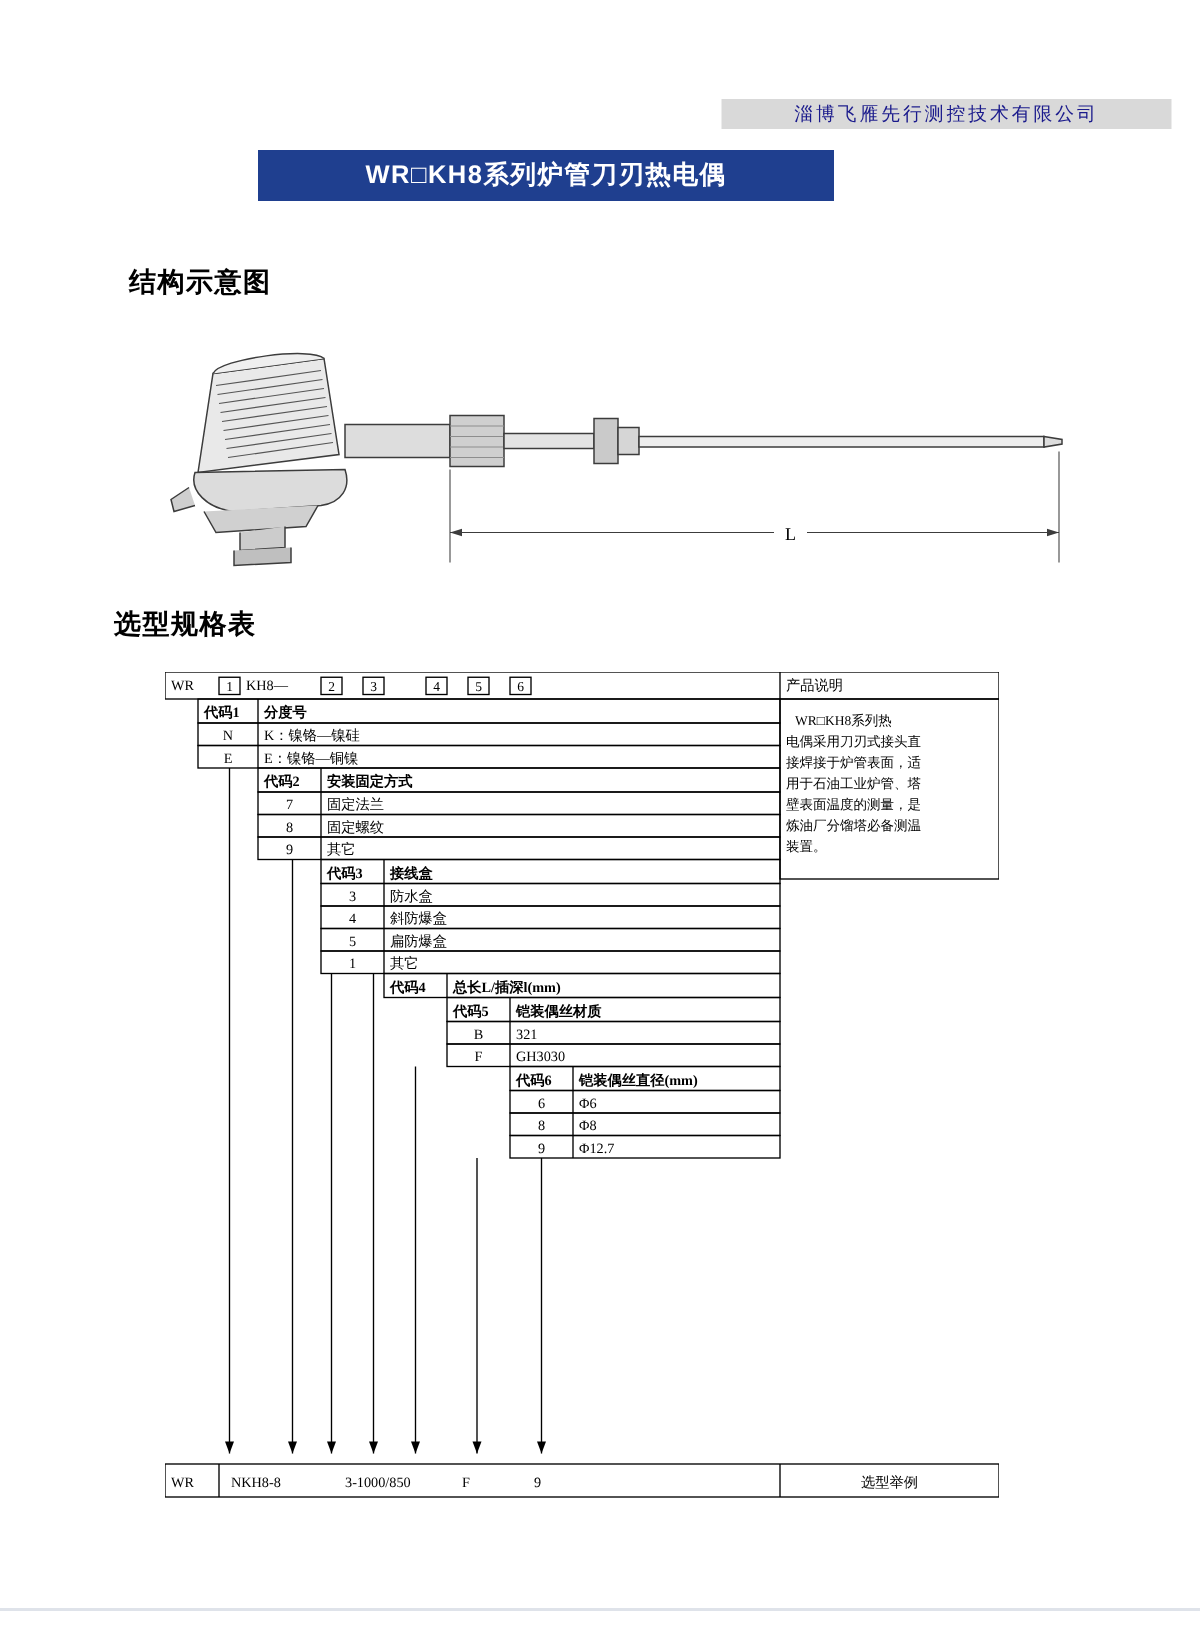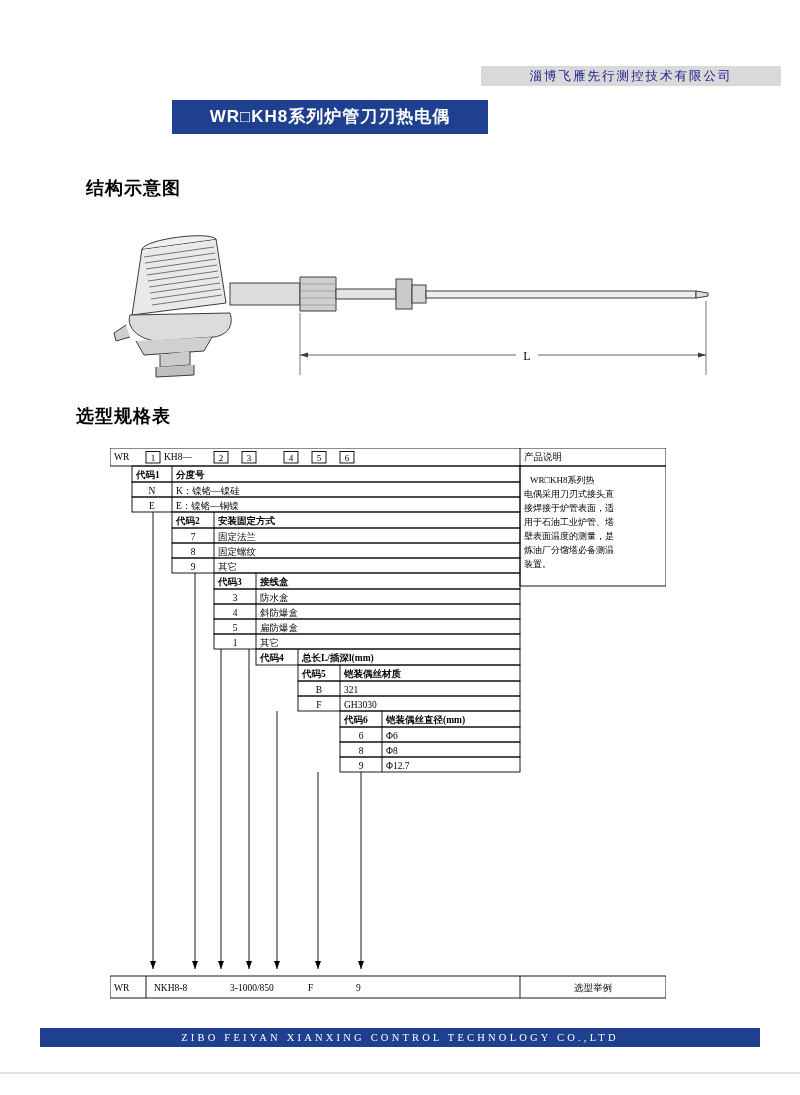--- a/index.html
+++ b/index.html
@@ -40,21 +40,21 @@
     letter-spacing: 2px;
     text-align: center;
     line-height: 20px;
     white-space: nowrap;
     margin-left: 41px;
   }
   .title-bar {
     position: absolute;
     left: 172px;
     top: 100px;
-    width: 316px;
+    width: 384px;
     height: 34px;
     background: #1f3f8f;
     color: #fff;
     font-family: "Liberation Sans", sans-serif;
     font-size: 17px;
     font-weight: bold;
     letter-spacing: 1px;
     line-height: 34px;
     text-align: center;
   }
@@ -337,16 +337,15 @@
         <text class="t" x="4" y="543">WR</text>
         <text class="t" x="44" y="543">NKH8-8</text>
         <text class="t" x="120" y="543">3-1000/850</text>
         <text class="t" x="198" y="543">F</text>
         <text class="t" x="246" y="543">9</text>
         <text class="t" x="483" y="543" text-anchor="middle">选型举例</text>
       </g>
     </svg>
   </div>
 
-  <div class="footer-bar">ZIBO  FEIYAN  XIANXING  CONTROL  TECHNOLOGY  CO.,LTD</div>
   <div class="footer-rule"></div>
 
 </div>
 
 </body></html>

